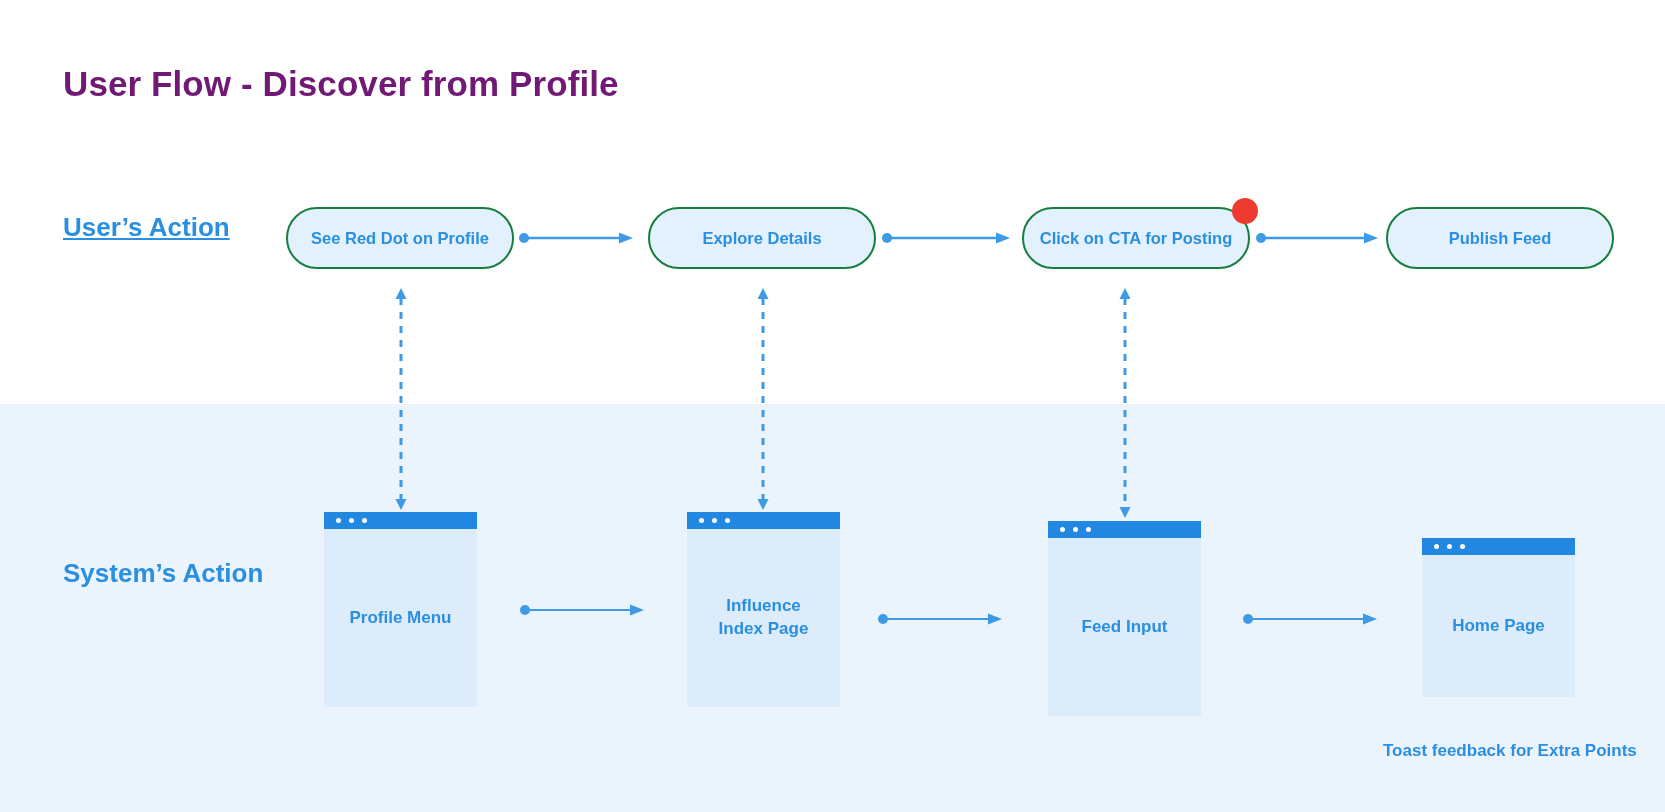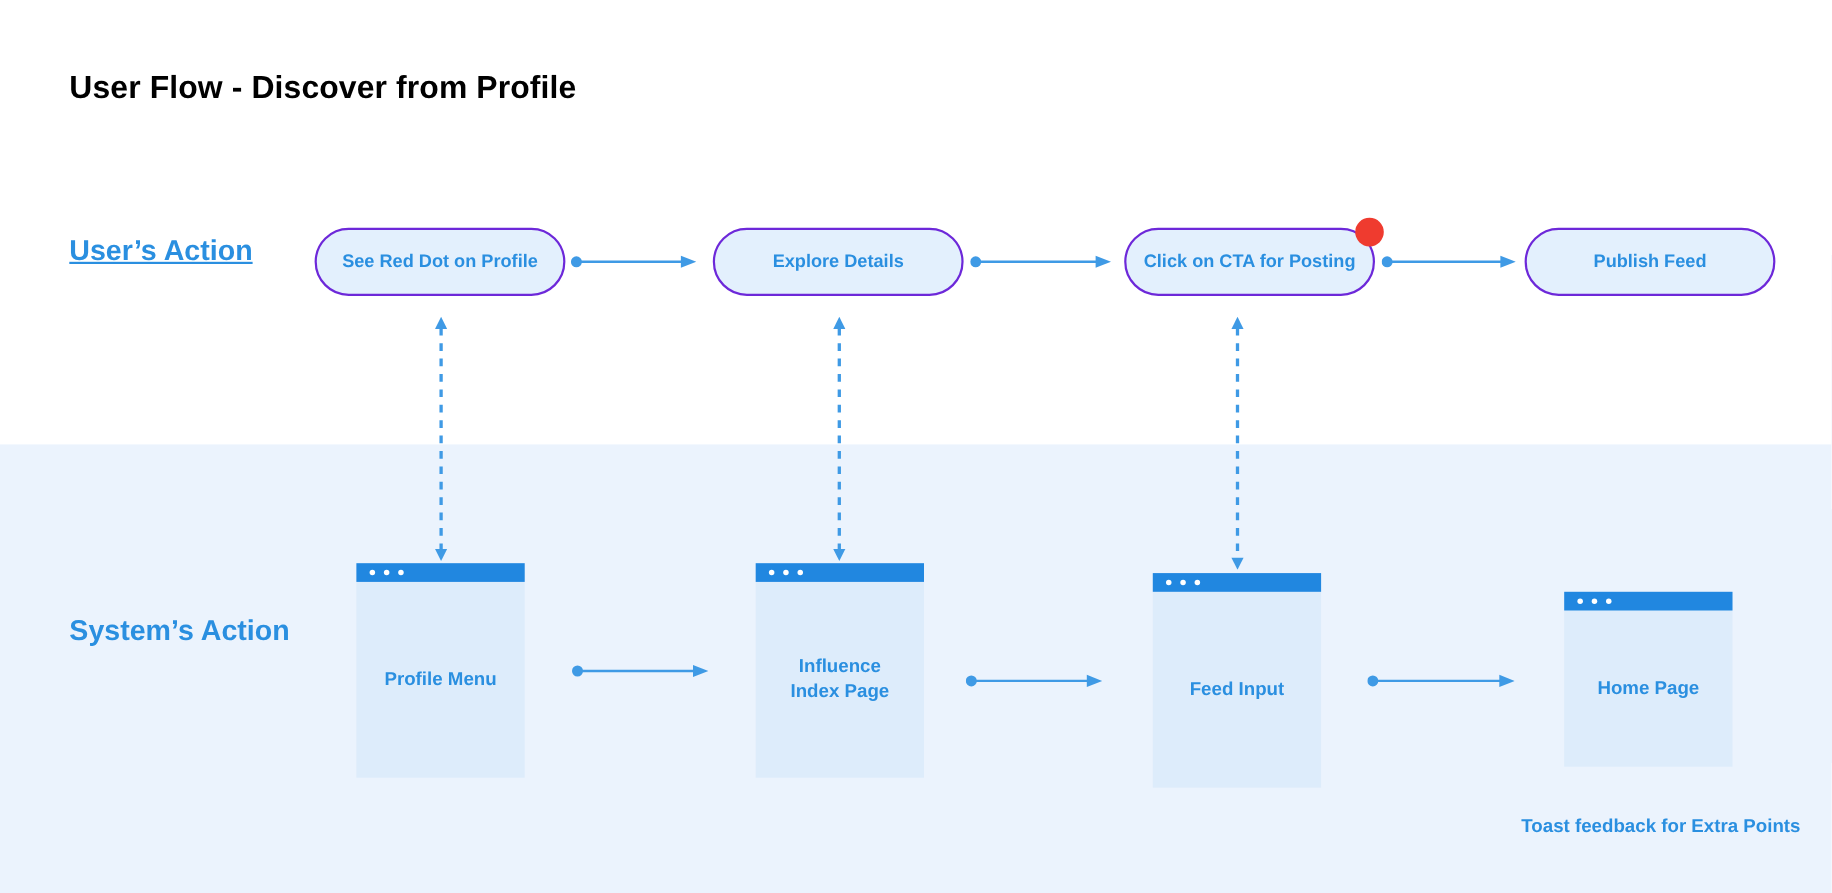--- a/index.html
+++ b/index.html
@@ -26,44 +26,44 @@
     position: absolute;
     left: 0; top: 404px;
     width: 1665px; height: 408px;
     background: #ebf3fd;
   }
 
   
   #page-title {
     position: absolute;
     left: 63px; top: 64px;
-    font-size: 29px;
-    font-weight: bold;
-    color: #000000;
+    font-size: 35px;
+    font-weight: bold;
+    color: #701a75;
     letter-spacing: 0.1px;
     white-space: nowrap;
   }
 
   
   .row-label {
     position: absolute;
     font-size: 26px;
     font-weight: bold;
     color: #2a8fe0;
     white-space: nowrap;
   }
   #label-user-action  { left: 63px; top: 212px; text-decoration: underline; }
   #label-system-action{ left: 63px; top: 558px; }
 
   
   .pill {
     position: absolute;
     height: 62px;
     background: #e3f0fd;
-    border: 2px solid #6d28d9;
+    border: 2px solid #15803d;
     border-radius: 34px;
     box-sizing: border-box;
     display: flex;
     align-items: center;
     justify-content: center;
     color: #2a8fe0;
     font-size: 16.5px;
     font-weight: bold;
     white-space: nowrap;
   }

